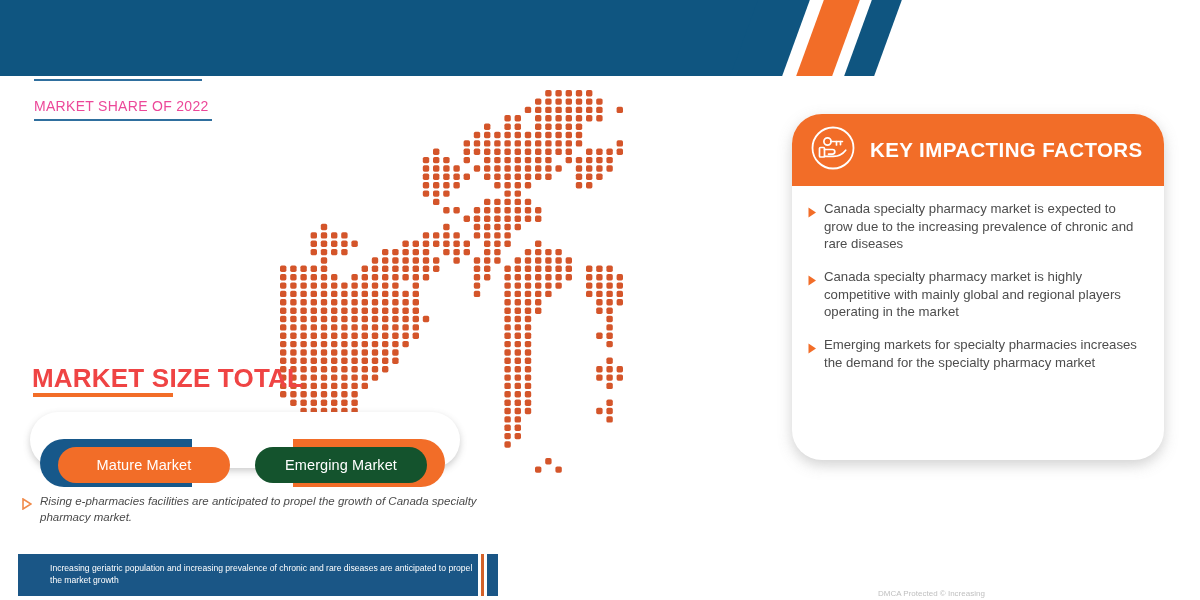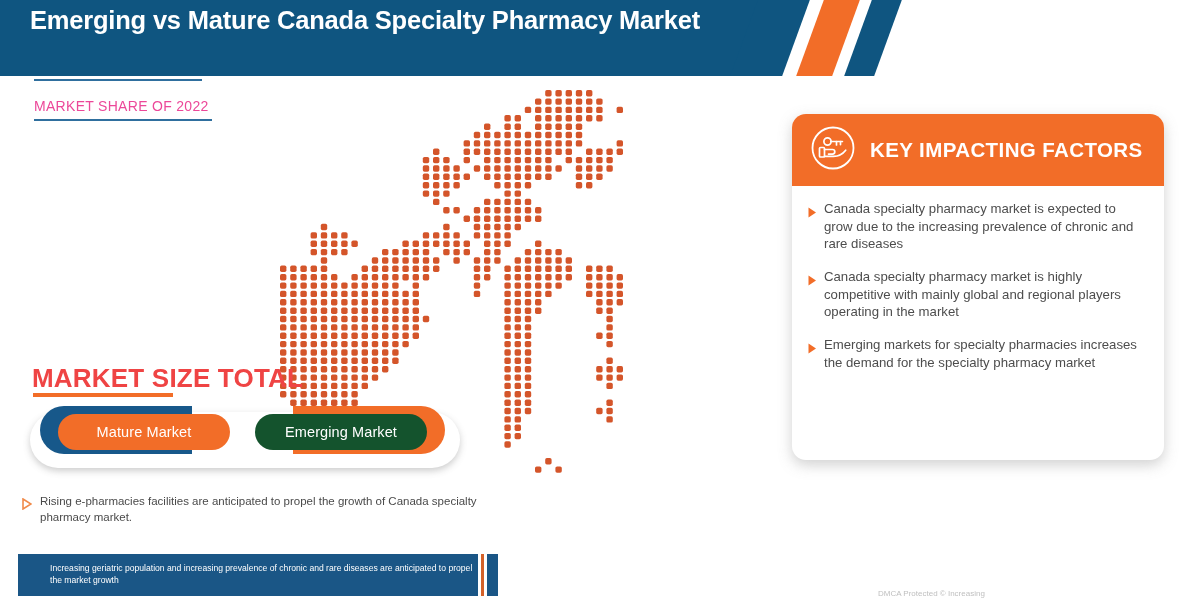--- a/index.html
+++ b/index.html
@@ -45,21 +45,21 @@
   }
   .mst-underline{
     position:absolute;left:33px;top:393px;width:140px;height:4px;background:#f26d28;
   }
 
   .pill-tray{
     position:absolute;left:30px;top:412px;width:430px;height:56px;
     background:#ffffff;border-radius:28px;
     box-shadow:0 3px 7px rgba(90,90,90,.30);
   }
-  .pill-group{position:absolute;top:406px;height:48px;}
+  .pill-group{position:absolute;top:439px;height:48px;}
   .pill-back{
     position:absolute;top:0;height:48px;
   }
   .pill-back.mature{
     left:0;width:152px;background:#17588a;
     border-radius:24px 0 0 24px;
   }
   .pill-back.emerging{
     left:48px;width:152px;background:#f26d28;
     border-radius:0 24px 24px 0;
@@ -77,40 +77,40 @@
 
   
   .note{
     position:absolute;left:22px;top:494px;width:480px;
     display:flex;gap:8px;align-items:flex-start;
   }
   .tri-outline{
     flex:0 0 auto;margin-top:2px;
   }
   .note-text{
-    color:#4a4a4a;font-size:11.5px;line-height:1.38;
+    color:#4a4a4a;font-size:11.5px;line-height:1.38;font-style:italic;
   }
 
   
   .footer-band{
     position:absolute;left:18px;top:554px;width:480px;height:42px;background:#1a5686;
   }
   .footer-text{
     position:absolute;left:34px;top:562px;width:430px;
     color:#ffffff;font-size:8.6px;line-height:1.45;margin-left:16px;
   }
   .footer-div{position:absolute;top:554px;height:42px;}
   .footer-div.w1{left:478px;width:3px;background:#ffffff;}
   .footer-div.o{left:481px;width:3px;background:#d4622a;}
   .footer-div.w2{left:484px;width:3px;background:#ffffff;}
 
   
   .kif-card{
     position:absolute;left:792px;top:114px;width:372px;height:346px;
-    background:#ffffff;border-radius:14px;
+    background:#ffffff;border-radius:30px;
     box-shadow:0 5px 14px rgba(120,120,120,.34);overflow:hidden;
   }
   .kif-head{
     position:absolute;left:0;top:0;width:372px;height:72px;background:#f26d28;
     display:flex;align-items:center;gap:14px;padding-left:18px;box-sizing:border-box;
   }
   .kif-title{
     color:#ffffff;font-size:20.5px;font-weight:bold;letter-spacing:.4px;white-space:nowrap;
   }
   .kif-body{position:absolute;left:0;top:72px;width:372px;padding:14px 20px 0 16px;box-sizing:border-box;}
@@ -126,21 +126,20 @@
 </style>
 </head>
 <body>
 
 <div class="stage">
 
   <div class="header-band"></div>
   <div class="stripe stripe-a"></div>
   <div class="stripe stripe-b"></div>
   <div class="stripe stripe-c"></div>
-  <div class="header-title">Emerging vs Mature Canada Specialty Pharmacy Market</div>
 
   <div class="header-rule"></div>
   <div class="share-label">MARKET SHARE OF 2022</div>
   <div class="share-rule"></div>
 
   <div class="map">
     <svg width="420" height="390" viewBox="0 0 420 390" xmlns="http://www.w3.org/2000/svg" aria-hidden="true">
       <defs>
         <g id="dotrow"></g>
       </defs>

